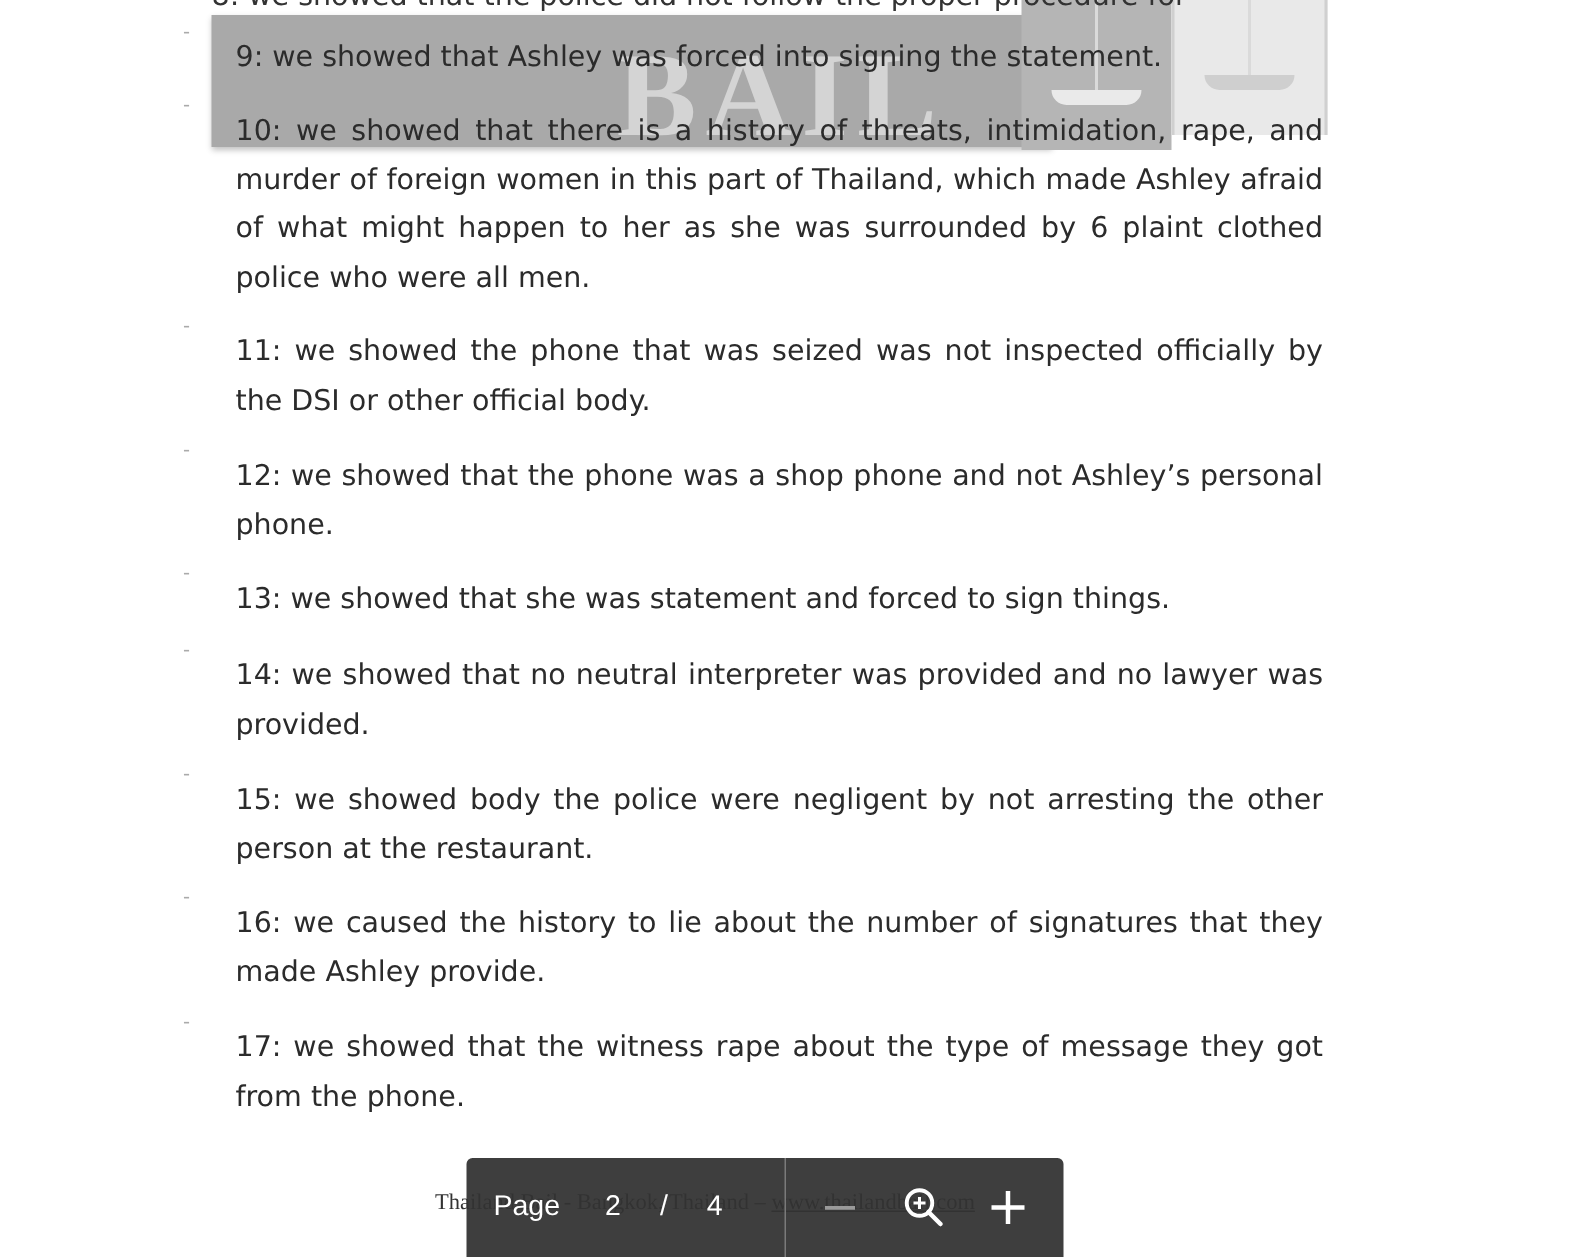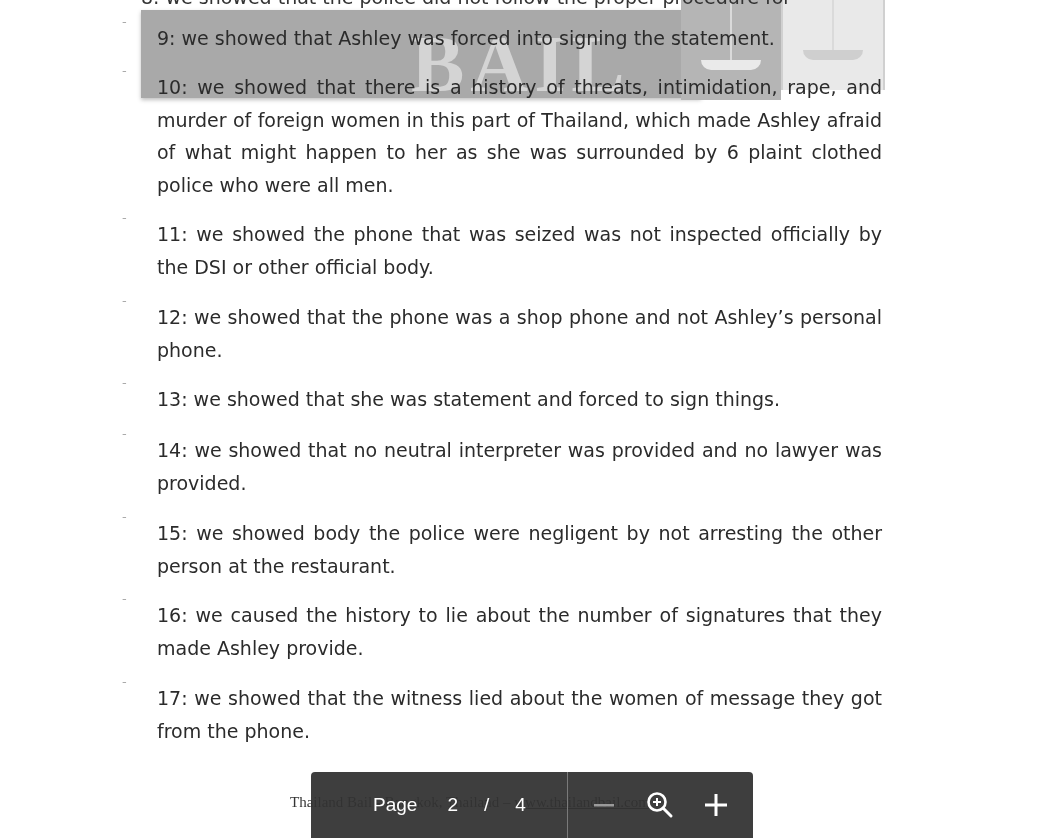--- a/index.html
+++ b/index.html
@@ -33,21 +33,20 @@
     white-space:nowrap;
   }
   .footer-text .link { text-decoration:underline; }
 
   
   .toolbar {
     position:absolute; left:311px; top:772px; width:398px; height:66px;
     background:rgba(50,50,50,0.94); border-radius:4px 4px 0 0;
     display:flex; align-items:flex-start; color:#fff;
     font-family:"Liberation Sans", sans-serif;
-    padding-left:44px;
   }
   .tb-page { display:flex; align-items:center; width:212px; height:100%; }
   .tb-label { margin-left:18px; font-size:19px; }
   .tb-cur { margin-left:30px; font-size:19px; }
   .tb-sep { margin-left:26px; font-size:19px; }
   .tb-total { margin-left:26px; font-size:19px; }
   .tb-divider { width:1px; height:100%; background:#7a7a7a; }
   .tb-zoom { display:flex; align-items:center; flex:1; height:100%; }
   .btn { width:36px; height:36px; display:flex; align-items:center; justify-content:center; cursor:pointer; }
   .btn-minus { margin-left:18px; }
@@ -102,21 +101,21 @@
     <div class="item" style="top:501px;">
       <span class="dash">-</span>
       <p>15: we showed body the police were negligent by not arresting the other person at the restaurant.</p>
     </div>
     <div class="item" style="top:583px;">
       <span class="dash">-</span>
       <p>16: we caused the history to lie about the number of signatures that they made Ashley provide.</p>
     </div>
     <div class="item" style="top:666px;">
       <span class="dash">-</span>
-      <p>17: we showed that the witness lied about the women of message they got from the phone.</p>
+      <p>17: we showed that the witness rape about the type of message they got from the phone.</p>
     </div>
   </div>
 
   <div class="footer-text">
     <span>Thailand Bail - Bangkok, Thailand – </span><span class="link">www.thailandbail.com</span>
   </div>
 
   <div class="toolbar">
     <div class="tb-page">
       <span class="tb-label">Page</span>

